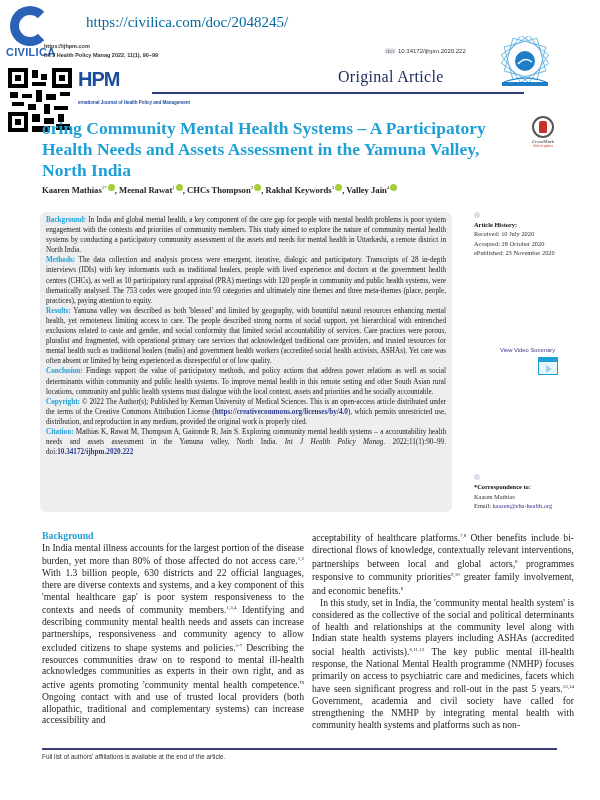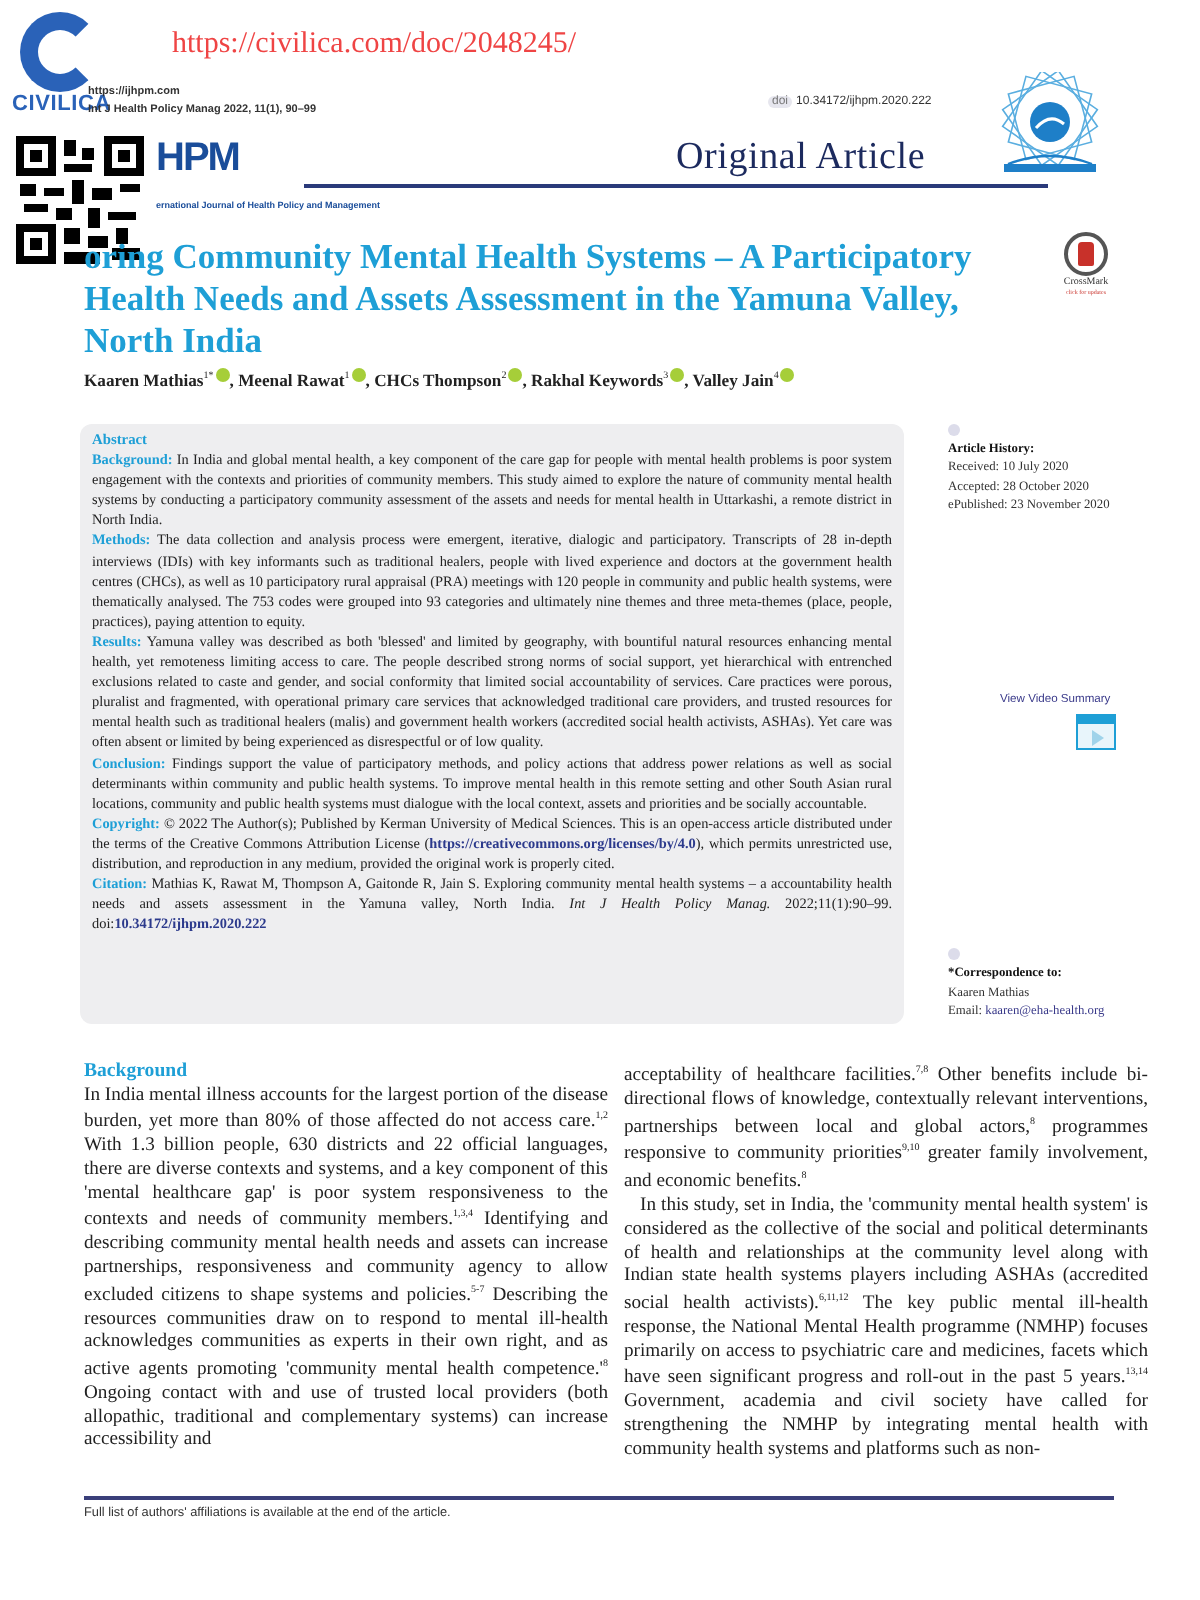--- a/index.html
+++ b/index.html
@@ -4,36 +4,36 @@
 <style>
   * { box-sizing: border-box; margin: 0; padding: 0; }
   html, body { width: 600px; height: 800px; background: #ffffff; overflow: hidden; }
   body { position: relative; font-family: "Liberation Serif", "DejaVu Serif", serif; color: #222; }
 
   .civilica-logo { position: absolute; left: 4px; top: 6px; width: 50px; height: 50px; }
   .civilica-c { position: absolute; left: 6px; top: 0; width: 40px; height: 40px; border-radius: 50%;
     border: 9px solid #2a62b8; border-right-color: transparent; }
   .civilica-text { position: absolute; left: 2px; top: 40px; font-family: "Liberation Sans", sans-serif;
     font-weight: bold; font-size: 11px; color: #2a62b8; letter-spacing: 0.3px; }
-  .civilica-url { position: absolute; left: 86px; top: 14px; font-size: 15px; color: #ef4444; text-align: center; }
+  .civilica-url { position: absolute; left: 86px; top: 14px; font-size: 15px; color: #0369a1; text-align: center; }
 
   .journal-url { position: absolute; left: 44px; top: 43px; font-family: "Liberation Sans", sans-serif; font-size: 5.5px; color: #333; font-weight: bold; }
   .journal-cite { position: absolute; left: 44px; top: 52px; font-family: "Liberation Sans", sans-serif; font-size: 5.5px; color: #333; font-weight: bold; }
 
   .qr { position: absolute; left: 8px; top: 68px; width: 64px; height: 64px; background: #fff; }
   .qr div { position: absolute; background: #000; }
 
   .ijhpm-logo { position: absolute; left: 78px; top: 68px; font-family: "Liberation Sans", sans-serif;
     font-weight: 900; font-size: 20px; color: #1a4d9a; letter-spacing: -1px; }
   .ijhpm-sub { position: absolute; left: 78px; top: 100px; font-family: "Liberation Sans", sans-serif; font-size: 4.5px; color: #1a4d9a; font-weight: bold; }
   .header-rule { position: absolute; left: 152px; top: 92px; width: 372px; height: 1.5px; background: #2a3a7a; }
 
   .doi-badge { position: absolute; left: 384px; top: 48px; font-family: "Liberation Sans", sans-serif; font-size: 6px; color: #333; }
   .doi-badge .doi-pill { display: inline-block; background: #e6e6ee; border-radius: 5px; padding: 0 2px; color: #777; margin-right: 2px; }
-  .original-article { position: absolute; left: 338px; top: 68px; font-size: 19px; color: #1c2a5e; letter-spacing: 0.3px; }
+  .original-article { position: absolute; left: 338px; top: 68px; font-size: 16px; color: #1c2a5e; letter-spacing: 0.3px; }
 
   .emblem { position: absolute; left: 494px; top: 36px; width: 62px; height: 56px; }
 
   .title { position: absolute; left: 42px; top: 118px; width: 450px; font-weight: bold; font-size: 17.5px;
     line-height: 21px; color: #1e9fd6; }
   .crossmark { position: absolute; left: 528px; top: 116px; width: 30px; height: 38px; text-align: center; }
   .crossmark .cm-circle { width: 22px; height: 22px; margin: 0 auto; border-radius: 50%; border: 2px solid #555; position: relative; background: #fff; }
   .crossmark .cm-circle::after { content: ""; position: absolute; left: 5px; top: 3px; width: 8px; height: 12px; background: #c8312a; border-radius: 2px 2px 1px 1px; }
   .crossmark .cm-label { font-size: 5px; color: #333; margin-top: 1px; }
   .crossmark .cm-sub { font-size: 3px; color: #c8312a; }
@@ -141,21 +141,20 @@
 
 <div class="authors">
   <span><span>Kaaren Mathias</span><sup>1*</sup><span class="orcid"></span></span>,
   <span><span>Meenal Rawat</span><sup>1</sup><span class="orcid"></span></span>,
   <span><span>CHCs Thompson</span><sup>2</sup><span class="orcid"></span></span>,
   <span><span>Rakhal Keywords</span><sup>3</sup><span class="orcid"></span></span>,
   <span><span>Valley Jain</span><sup>4</sup><span class="orcid"></span></span>
 </div>
 
 <div class="abstract-box">
-  <div class="abstract-title">Abstract</div>
   <p><span class="lbl">Background:</span><span> In India and global mental health, a key component of the care gap for people with mental health problems is poor system engagement with the contexts and priorities of community members. This study aimed to explore the nature of community mental health systems by conducting a participatory community assessment of the assets and needs for mental health in Uttarkashi, a remote district in North India.</span></p>
   <p><span class="lbl">Methods:</span><span> The data collection and analysis process were emergent, iterative, dialogic and participatory. Transcripts of 28 in-depth interviews (IDIs) with key informants such as traditional healers, people with lived experience and doctors at the government health centres (CHCs), as well as 10 participatory rural appraisal (PRA) meetings with 120 people in community and public health systems, were thematically analysed. The 753 codes were grouped into 93 categories and ultimately nine themes and three meta-themes (place, people, practices), paying attention to equity.</span></p>
   <p><span class="lbl">Results:</span><span> Yamuna valley was described as both 'blessed' and limited by geography, with bountiful natural resources enhancing mental health, yet remoteness limiting access to care. The people described strong norms of social support, yet hierarchical with entrenched exclusions related to caste and gender, and social conformity that limited social accountability of services. Care practices were porous, pluralist and fragmented, with operational primary care services that acknowledged traditional care providers, and trusted resources for mental health such as traditional healers (malis) and government health workers (accredited social health activists, ASHAs). Yet care was often absent or limited by being experienced as disrespectful or of low quality.</span></p>
   <p><span class="lbl">Conclusion:</span><span> Findings support the value of participatory methods, and policy actions that address power relations as well as social determinants within community and public health systems. To improve mental health in this remote setting and other South Asian rural locations, community and public health systems must dialogue with the local context, assets and priorities and be socially accountable.</span></p>
   <p><span class="lbl">Copyright:</span><span> © 2022 The Author(s); Published by Kerman University of Medical Sciences. This is an open-access article distributed under the terms of the Creative Commons Attribution License (</span><span class="link">https://creativecommons.org/licenses/by/4.0</span><span>), which permits unrestricted use, distribution, and reproduction in any medium, provided the original work is properly cited.</span></p>
   <p><span class="lbl">Citation:</span><span> Mathias K, Rawat M, Thompson A, Gaitonde R, Jain S. Exploring community mental health systems – a accountability health needs and assets assessment in the Yamuna valley, North India. </span><i>Int J Health Policy Manag.</i><span> 2022;11(1):90–99. doi:</span><span class="link">10.34172/ijhpm.2020.222</span></p>
 </div>
 
 <div class="side">
   <div class="side-dot"></div>
@@ -173,18 +172,18 @@
   <div>Kaaren Mathias</div>
   <div><span>Email: </span><span class="email">kaaren@eha-health.org</span></div>
 </div>
 
 <div class="col col-left">
   <div class="sec-head">Background</div>
   <p><span>In India mental illness accounts for the largest portion of the disease burden, yet more than 80% of those affected do not access care.</span><sup>1,2</sup><span> With 1.3 billion people, 630 districts and 22 official languages, there are diverse contexts and systems, and a key component of this 'mental healthcare gap' is poor system responsiveness to the contexts and needs of community members.</span><sup>1,3,4</sup><span> Identifying and describing community mental health needs and assets can increase partnerships, responsiveness and community agency to allow excluded citizens to shape systems and policies.</span><sup>5-7</sup><span> Describing the resources communities draw on to respond to mental ill-health acknowledges communities as experts in their own right, and as active agents promoting 'community mental health competence.'</span><sup>8</sup><span> Ongoing contact with and use of trusted local providers (both allopathic, traditional and complementary systems) can increase accessibility and</span></p>
 </div>
 
 <div class="col col-right">
-  <p><span>acceptability of healthcare facilities.</span><sup>7,8</sup><span> Other benefits include bi-directional flows of knowledge, contextually relevant interventions, partnerships between local and global actors,</span><sup>8</sup><span> programmes responsive to community priorities</span><sup>9,10</sup><span> greater family involvement, and economic benefits.</span><sup>8</sup></p>
+  <p><span>acceptability of healthcare platforms.</span><sup>7,8</sup><span> Other benefits include bi-directional flows of knowledge, contextually relevant interventions, partnerships between local and global actors,</span><sup>8</sup><span> programmes responsive to community priorities</span><sup>9,10</sup><span> greater family involvement, and economic benefits.</span><sup>8</sup></p>
   <p class="indent"><span>In this study, set in India, the 'community mental health system' is considered as the collective of the social and political determinants of health and relationships at the community level along with Indian state health systems players including ASHAs (accredited social health activists).</span><sup>6,11,12</sup><span> The key public mental ill-health response, the National Mental Health programme (NMHP) focuses primarily on access to psychiatric care and medicines, facets which have seen significant progress and roll-out in the past 5 years.</span><sup>13,14</sup><span> Government, academia and civil society have called for strengthening the NMHP by integrating mental health with community health systems and platforms such as non-</span></p>
 </div>
 
 <div class="footer-rule"></div>
 <div class="footnote">Full list of authors' affiliations is available at the end of the article.</div>
 
 </body></html>

